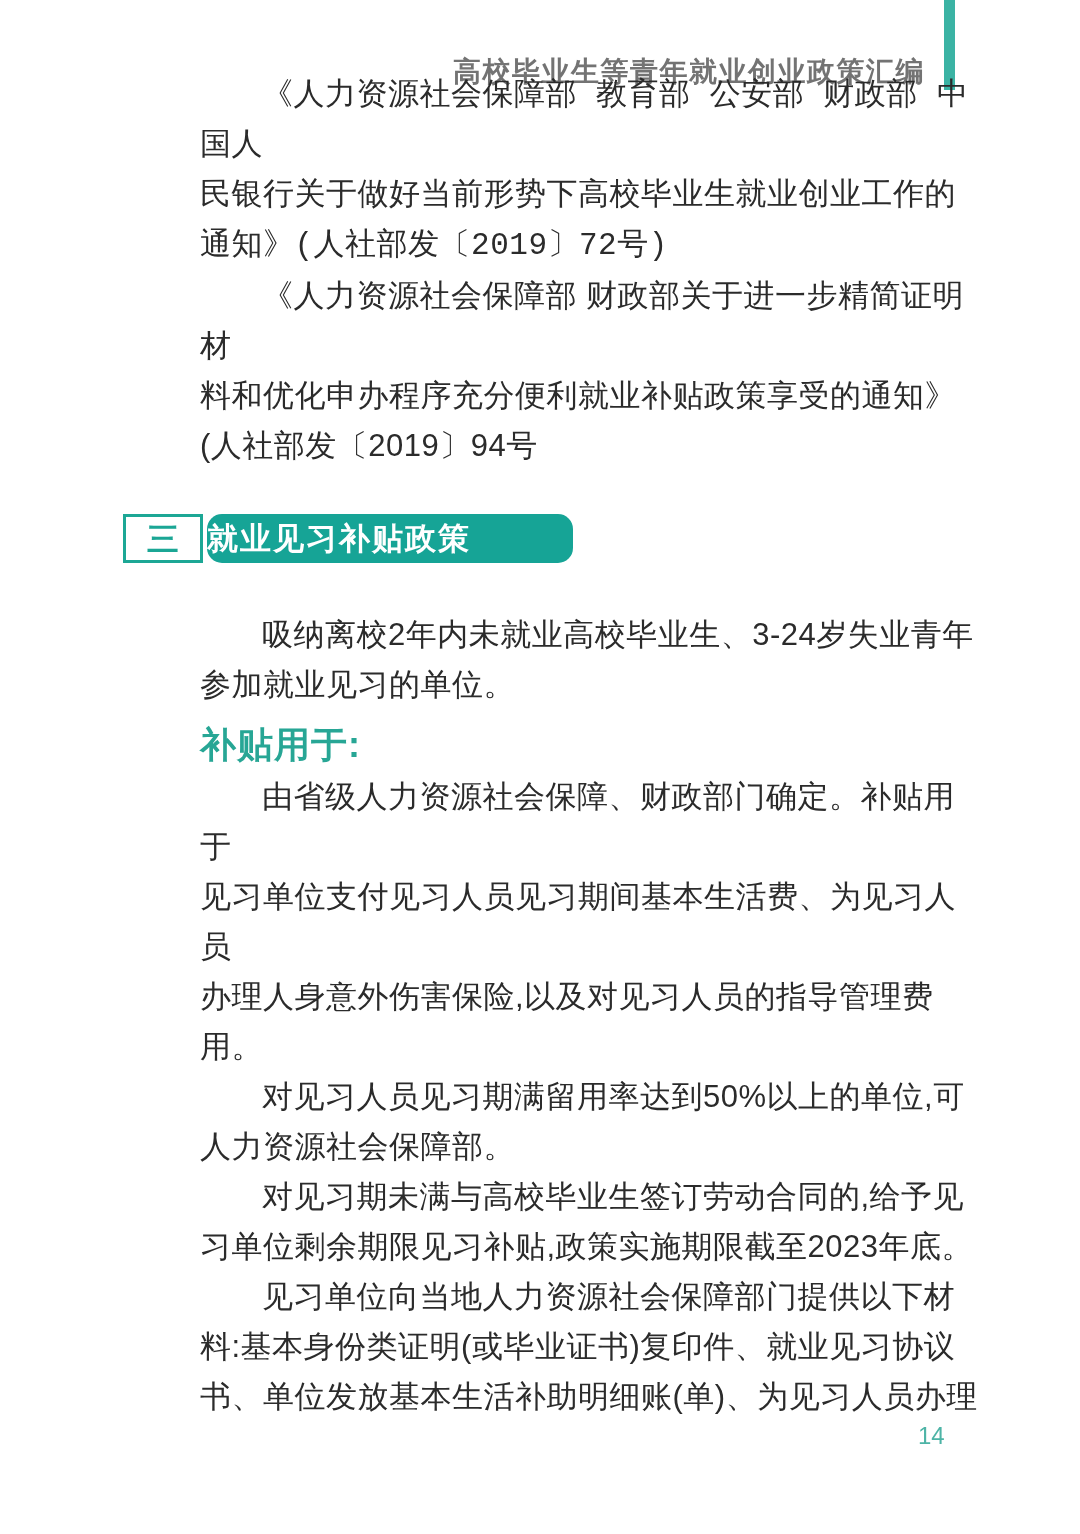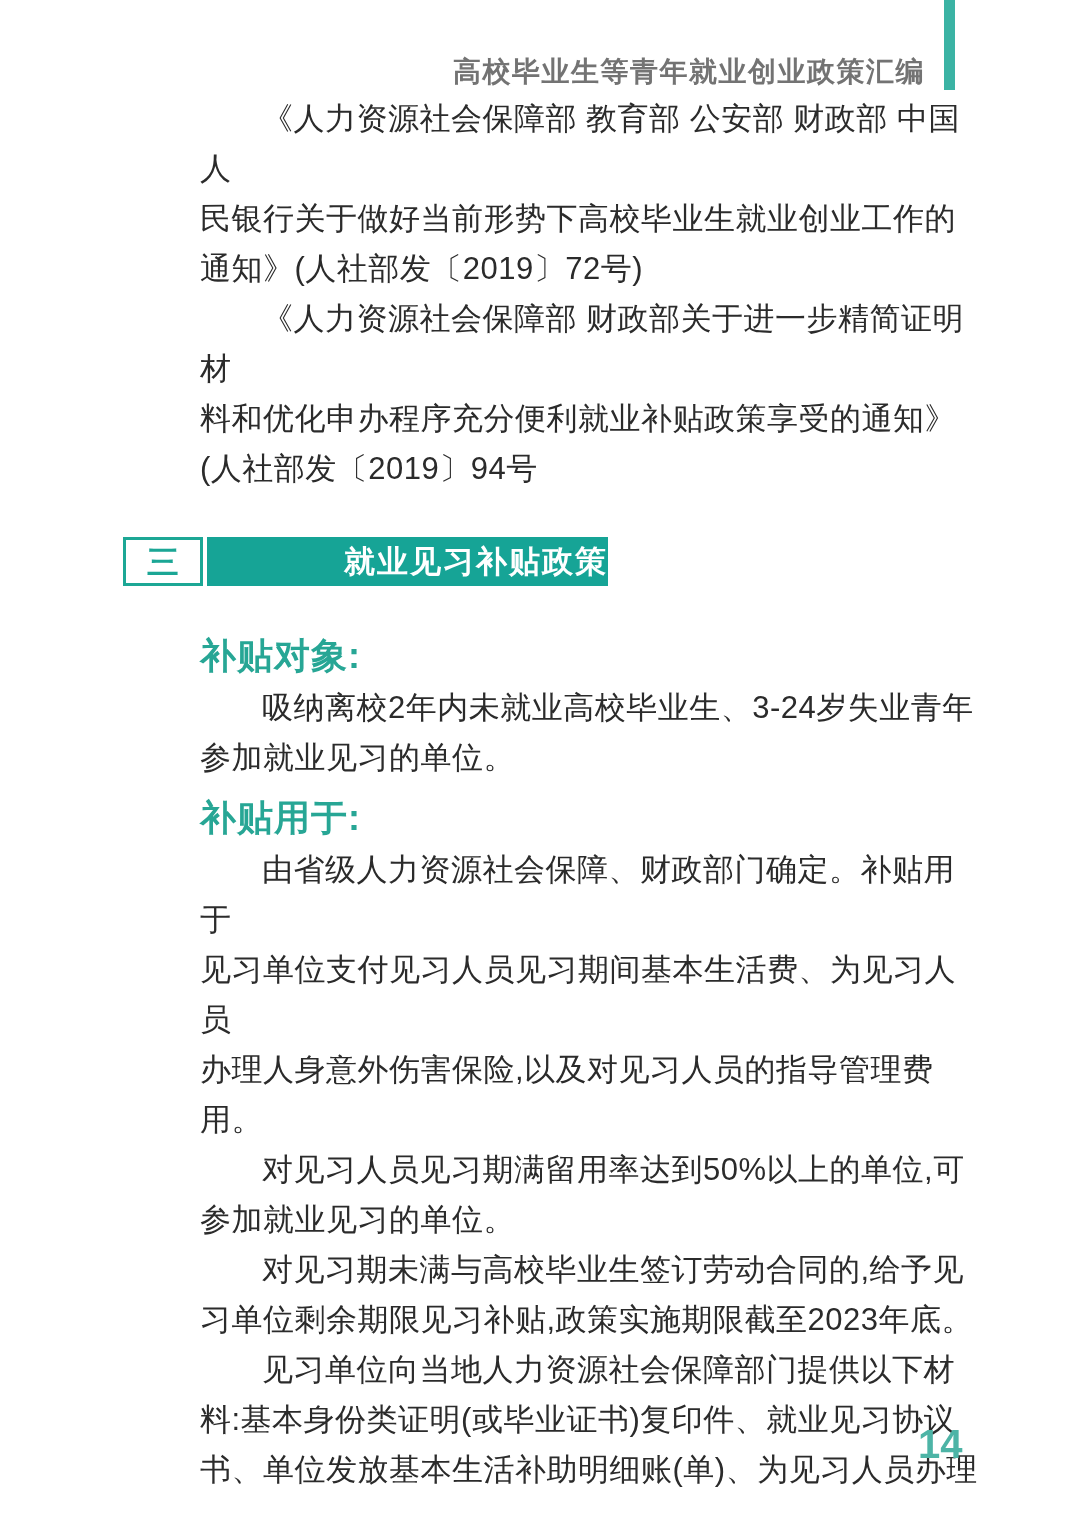--- a/index.html
+++ b/index.html
@@ -37,21 +37,21 @@
   .body{
     margin:0;
     font-size:31px;
     line-height:50px;
     letter-spacing:0.5px;
     color:#2B2B2B;
     font-weight:500;
     white-space:pre-line;
     text-indent:2em;
   }
-  #intro .body:first-child{margin-top:94px;}
+  #intro .body:first-child{margin-top:71px;font-family:Liberation Mono, monospace;}
   
   .banner-row{
     display:flex;
     align-items:stretch;
     height:49px;
     margin:43px 0 47px -77px;
   }
   .num-box{
     width:80px;
     box-sizing:border-box;
@@ -60,23 +60,23 @@
     display:flex;align-items:center;justify-content:center;
     margin-right:4px;
   }
   .num-box span{
     color:#1BA695;
     font-size:32px;
     font-weight:700;
     line-height:1;
   }
   .banner{
-    width:401px;
+    width:366px;
     background:#16A496;
-    display:flex;align-items:center;justify-content:flex-end;
+    display:flex;align-items:center;justify-content:flex-start;border-radius:15px;
   }
   .banner span{
     color:#ffffff;
     font-size:31px;
     font-weight:700;
     letter-spacing:2px;
     line-height:1;
   }
   
   .block h3{
@@ -85,22 +85,22 @@
     line-height:46px;
     font-weight:700;
     letter-spacing:1px;
     color:#27A695;
   }
   .block .body{margin:0;}
   
   .page-number{
     position:absolute;
     left:918px;top:1422px;
-    font-size:40px;
-    font-weight:700;
+    font-size:24px;
+    font-weight:400;
     color:#4DB4A6;
   }
 </style>
 </head>
 <body>
 
 <div class="page">
 
   <div class="header-title">高校毕业生等青年就业创业政策汇编</div>
 
@@ -121,32 +121,31 @@
       <div class="num-box">
         <span>三</span>
       </div>
       <div class="banner">
         <span>就业见习补贴政策</span>
       </div>
     </div>
 
     <div id="blocks">
         <div class="block">
-    <h3>补贴对象:</h3>
   <p class="body">吸纳离校2年内未就业高校毕业生、3-24岁失业青年
 参加就业见习的单位。</p>
         </div>
         <div class="block">
     <h3>补贴用于:</h3>
   <p class="body">由省级人力资源社会保障、财政部门确定。补贴用于
 见习单位支付见习人员见习期间基本生活费、为见习人员
 办理人身意外伤害保险,以及对见习人员的指导管理费
 用。</p>
           <p class="body">对见习人员见习期满留用率达到50%以上的单位,可
-参加就业见习的单位。</p>
+人力资源社会保障部。</p>
           <p class="body">对见习期未满与高校毕业生签订劳动合同的,给予见
 习单位剩余期限见习补贴,政策实施期限截至2023年底。</p>
         </div>
         <div class="block">
   <p class="body">见习单位向当地人力资源社会保障部门提供以下材
 料:基本身份类证明(或毕业证书)复印件、就业见习协议
 书、单位发放基本生活补助明细账(单)、为见习人员办理</p>
         </div>
       </div>
 

